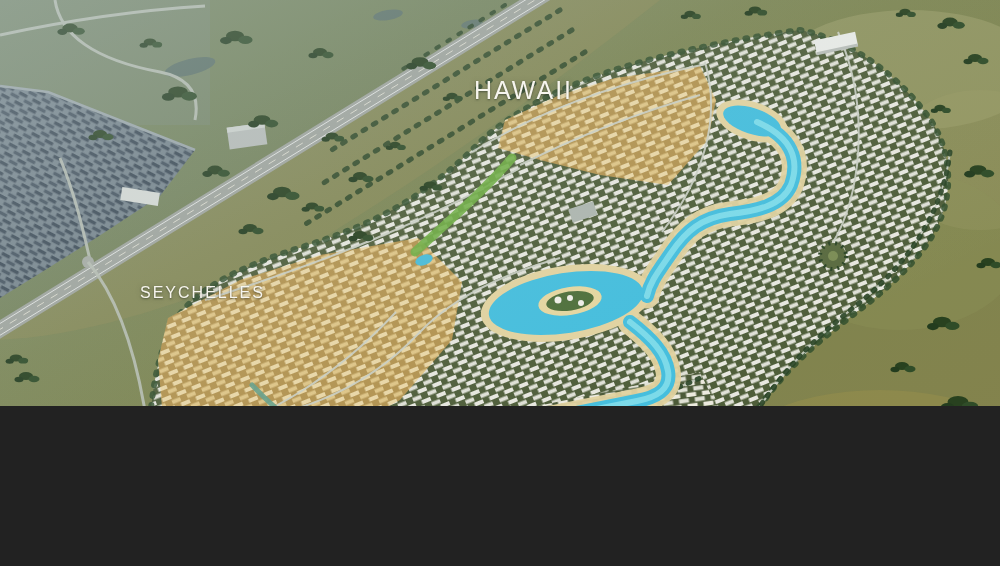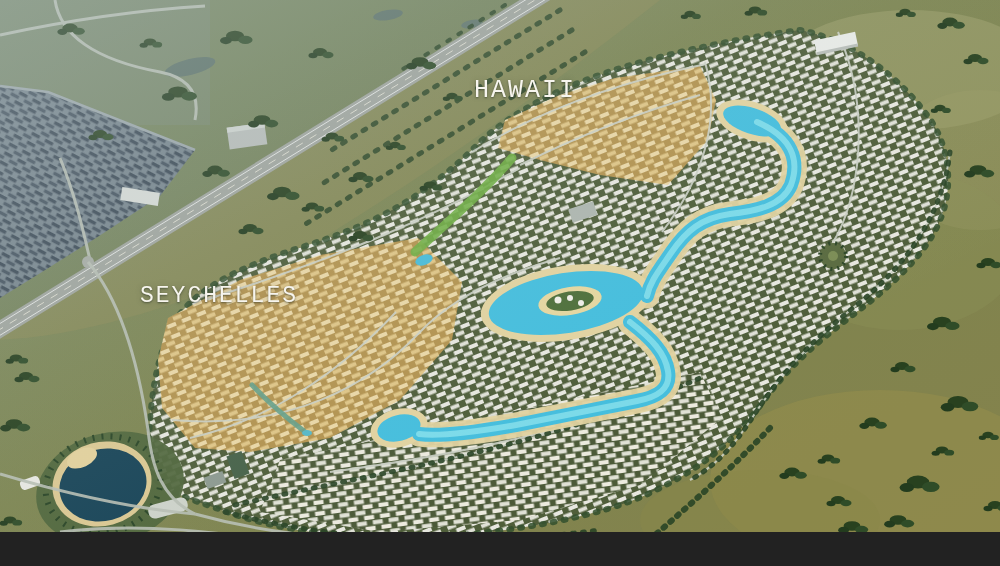--- a/index.html
+++ b/index.html
@@ -1,27 +1,27 @@
 <!DOCTYPE html>
 <html><head>
 <meta charset="utf-8">
 <style>
   html,body{margin:0;padding:0;background:#222;}
   .stage{
-    position:relative;width:1000px;height:532px;overflow:hidden;
-    font-family:Liberation Mono, monospace;
+    position:relative;width:1000px;height:406px;overflow:hidden;
+    font-family:Liberation Sans, sans-serif;
   }
   .stage svg{position:absolute;inset:0;display:block;}
   .district-label{
     position:absolute;color:#f7f5ee;letter-spacing:2px;line-height:1;
     text-shadow:0 1px 2px rgba(35,45,35,.55),0 0 7px rgba(0,0,0,.18);
     white-space:nowrap;user-select:none;
   }
   .label-hawaii{left:474px;top:78px;font-size:25px;}
-  .label-seychelles{left:140px;top:285px;font-size:23px;}
+  .label-seychelles{left:140px;top:285px;font-size:16px;}
 </style>
 </head>
 <body>
 
 <div class="stage">
 <svg viewBox="0 0 1000 566" width="1000" height="566">
   <defs>
     <linearGradient id="gfield" x1="0" y1="0" x2="1" y2="1">
       <stop offset="0" stop-color="#798a66"></stop>
       <stop offset="0.45" stop-color="#7d8551"></stop>

